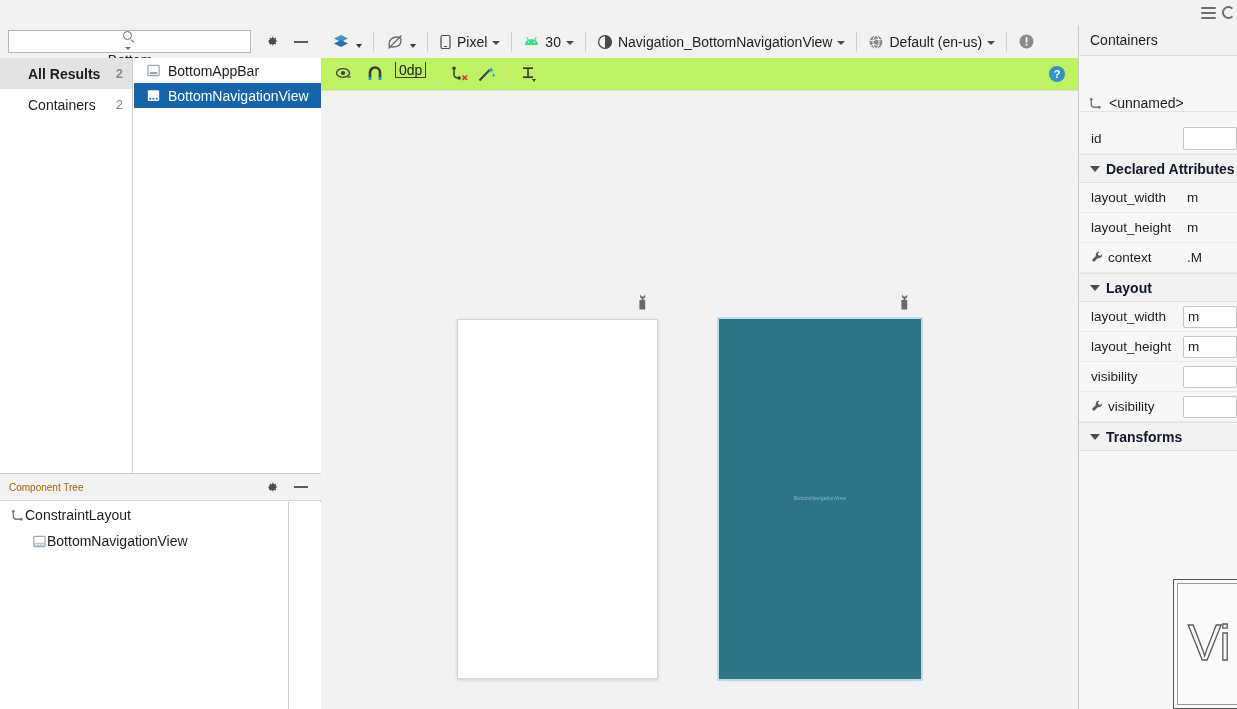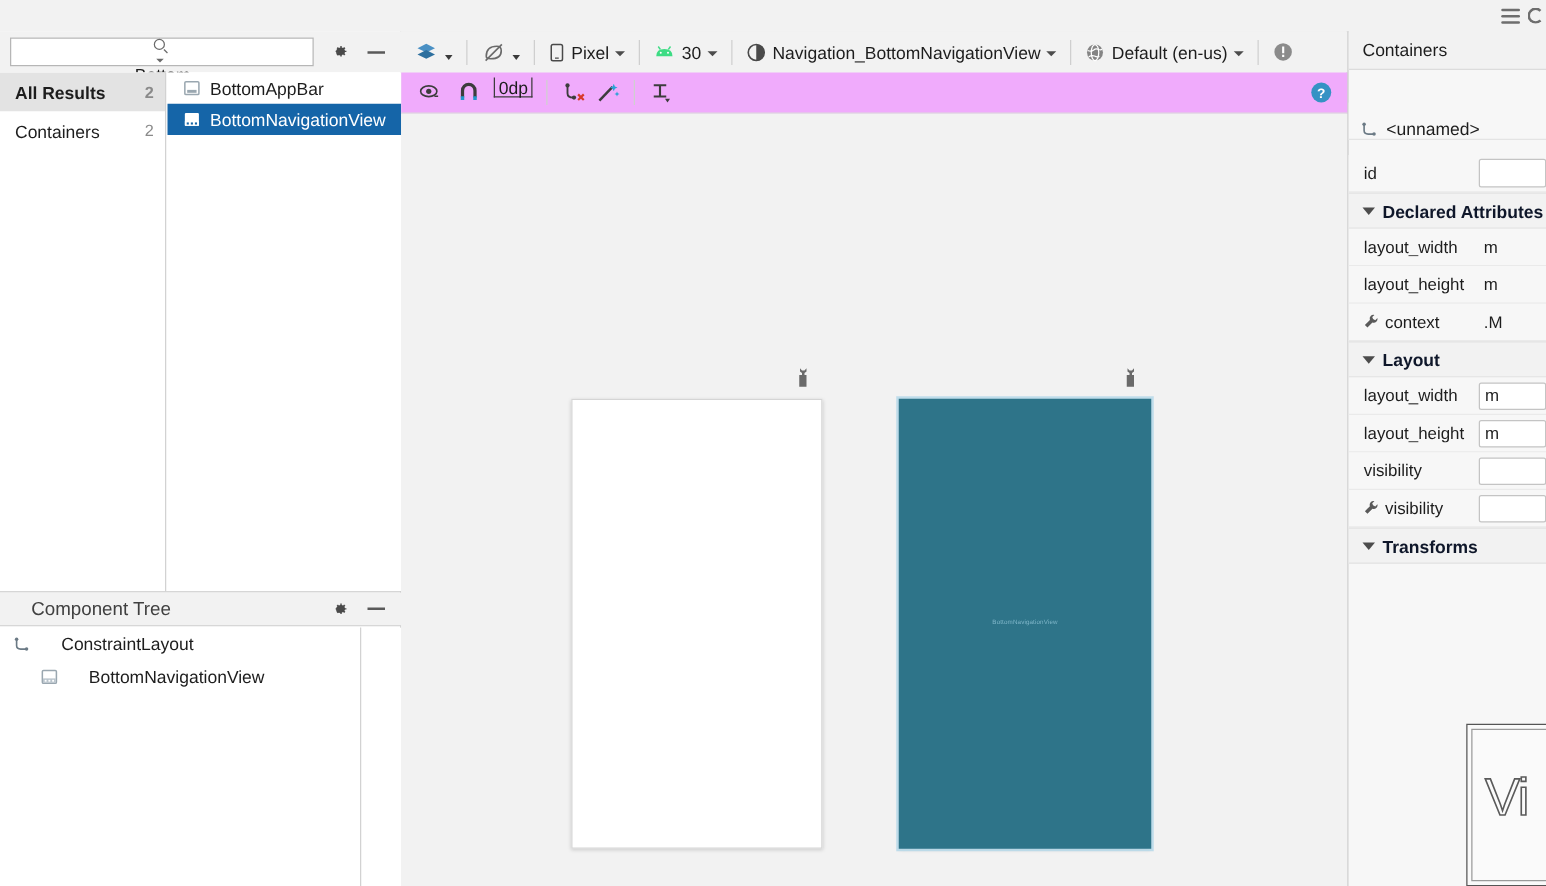--- a/index.html
+++ b/index.html
@@ -121,21 +121,21 @@
     box-sizing: border-box;
   }
   .cat-col {
     position: absolute; left: 0; top: 0; width: 133px; height: 415px;
     border-right: 1px solid #d2d2d2;
     background: #ffffff;
     box-sizing: border-box;
   }
   .cat-item {
     height: 31px; display: flex; align-items: center;
-    padding: 0 9px 0 12px; font-size: 14px; color: #1d1d1d;
+    padding: 0 9px 0 28px; font-size: 14px; color: #1d1d1d;
     justify-content: space-between;
   }
   .cat-item.sel { background: #e3e3e3; font-weight: 600; }
   .cat-count { color: #8a8a8a; font-size: 13px; }
 
   .res-col {
     position: absolute; left: 134px; top: 0; width: 187px; height: 415px;
     background: #ffffff;
   }
   .res-item {
@@ -150,32 +150,32 @@
     background: #c9c9c9;
   }
 
   
   .ctree-header {
     position: absolute; left: 0; top: 449px; width: 321px; height: 27px;
     background: #f2f2f2; display: flex; align-items: center;
     box-sizing: border-box; padding-left: 9px;
     border-bottom: 1px solid #d7d7d7;
   }
-  .ctree-title { font-size: 15px; color: #404040; flex: 1 1 auto; margin-left: 16px; }
+  .ctree-title { font-size: 10px; color: #a16207; flex: 1 1 auto; }
   .ctree-body {
     position: absolute; left: 0; top: 477px; width: 289px; height: 232px;
     background: #ffffff; border-right: 1px solid #d2d2d2;
     box-sizing: border-box;
   }
   .ctree-gap {
     position: absolute; left: 290px; top: 477px; width: 31px; height: 232px;
     background: #ffffff;
   }
   .tree-row {
-    height: 26px; display: flex; align-items: center; gap: 24px;
+    height: 26px; display: flex; align-items: center; gap: 0;
     font-size: 14px; color: #1d1d1d;
   }
   .tree-row.lvl1 { padding-left: 10px; }
   .tree-row.lvl2 { padding-left: 32px; }
 
   
   .center {
     position: absolute;
     left: 321px; top: 25px; width: 757px; height: 684px;
     background: #f2f2f2; box-sizing: border-box;
@@ -192,21 +192,21 @@
     display: flex; align-items: center; gap: 5px; height: 24px;
     padding: 0 4px; font-size: 14px; color: #1d1d1d; cursor: default;
     flex: 0 0 auto; white-space: nowrap;
   }
   .chev {
     width:0;height:0;border-left:4px solid transparent;border-right:4px solid transparent;
     border-top:4.5px solid #4c4c4c; margin-top: 3px; flex:0 0 auto;
   }
   .ctoolbar-bot {
     position: absolute; left: 0; top: 33px; width: 757px; height: 33px;
-    background: #f0abfc;
+    background: #bef264;
     display: flex; align-items: center;
     border-bottom: 1px solid #dcdcdc;
     box-sizing: border-box;
   }
   .canvas {
     position: absolute; left: 0; top: 66px; width: 757px; height: 618px;
     background: #f2f2f2; overflow: hidden;
   }
   .wrench {
     position: absolute; width: 12px; height: 16px;
@@ -302,21 +302,21 @@
     width: 110px; height: 130px;
     border: 1px solid #555; background: #fafafa;
     box-sizing: border-box;
   }
   .constraint-widget .inner {
     position: absolute; inset: 3px; border: 1px solid #9a9a9a;
     box-sizing: border-box;
   }
   .cw-text {
     position: absolute; left: 14px; top: 34px;
-    font-size: 42px; color: #fafafa;
+    font-size: 50px; color: #fafafa;
     -webkit-text-stroke: 1.3px #5a5a5a;
     font-family: "Liberation Sans", sans-serif;
     letter-spacing: -1px;
   }
   .bottom-cut {
     position: absolute; left: 11px; bottom: -4px;
     font-size: 14px; font-weight: bold; color: #1d1d1d;
     overflow: hidden; height: 9px; line-height: 14px;
   }
   .panel-left-border {

